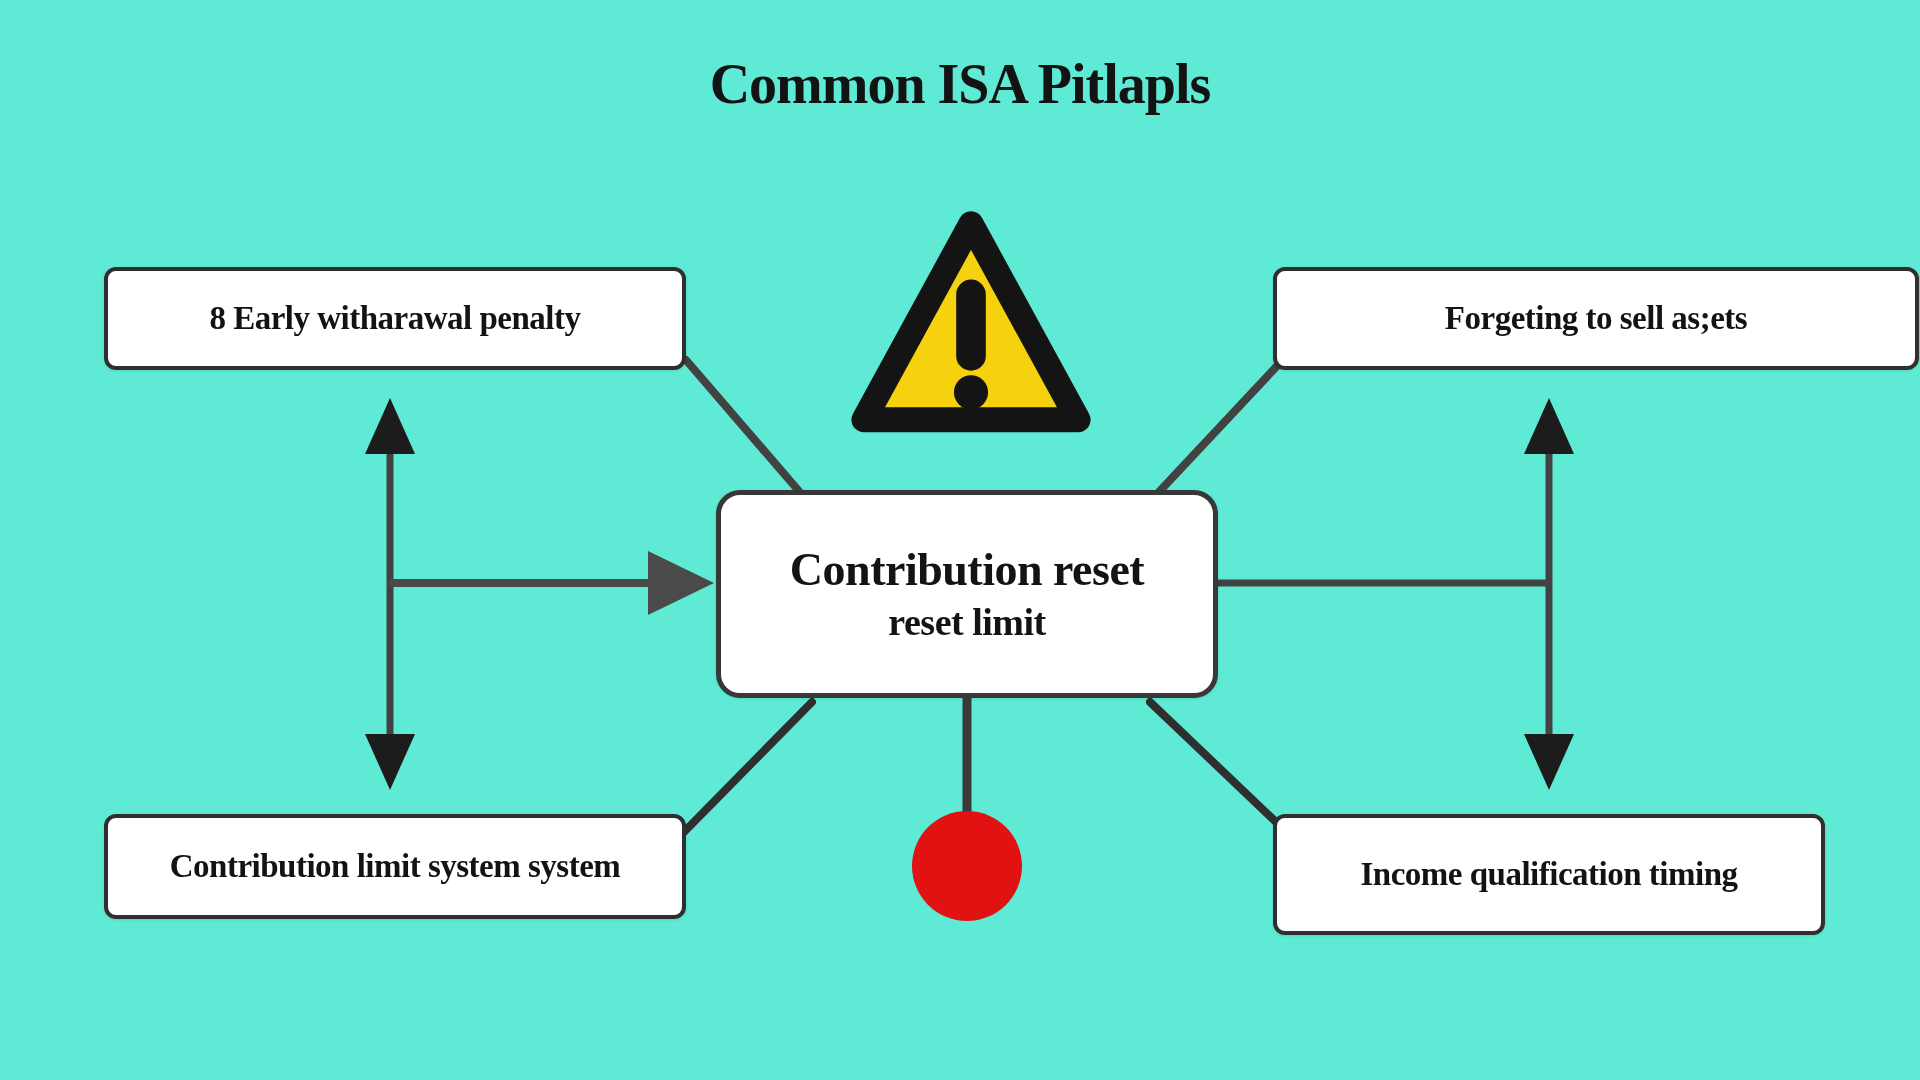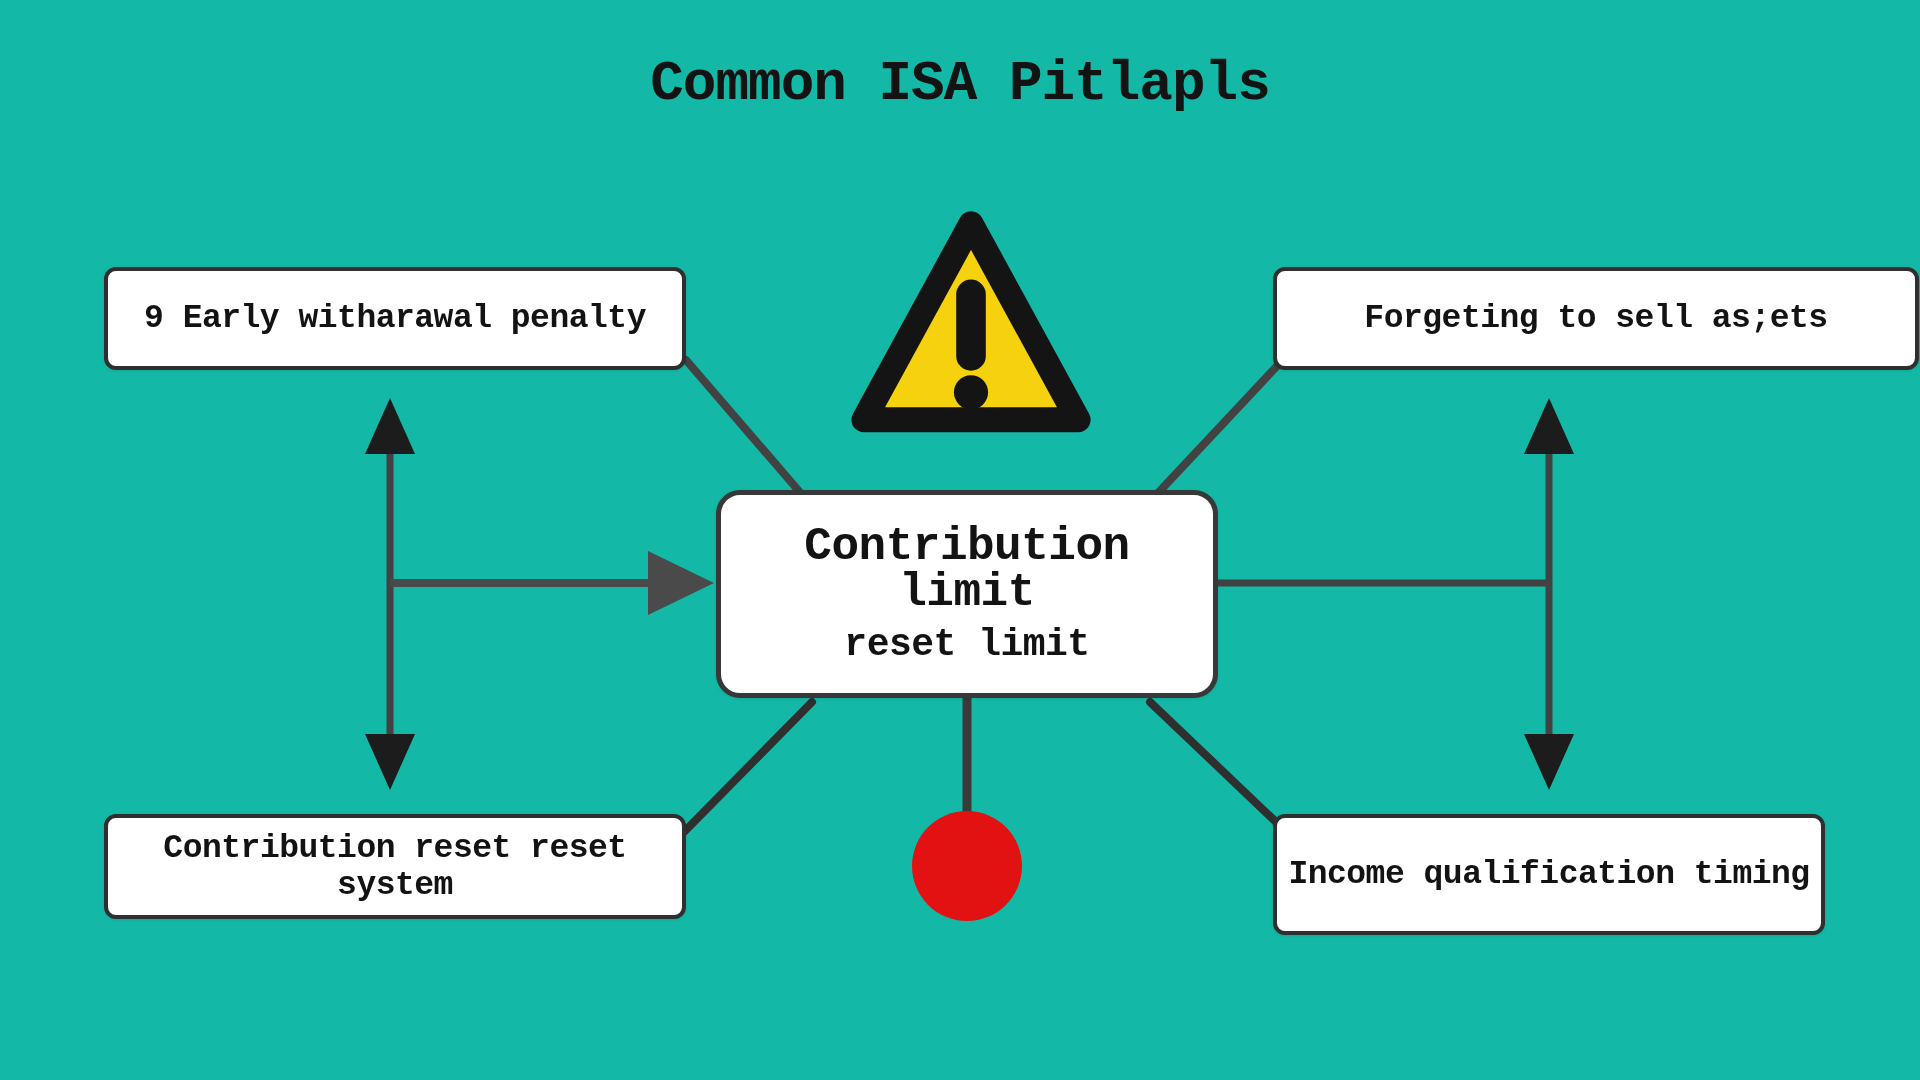--- a/index.html
+++ b/index.html
@@ -1,18 +1,18 @@
 <!DOCTYPE html>
 <html><head>
 <meta charset="utf-8">
 <style>
   html,body{margin:0;padding:0;background:#ffffff;}
   .canvas{
-    position:relative;width:1920px;height:1080px;background:#14b8a6;
-    font-family:Liberation Mono, monospace;overflow:hidden;
+    position:relative;width:1920px;height:1080px;background:#5eead4;
+    font-family:Liberation Serif, serif;overflow:hidden;
   }
   .title{
     position:absolute;left:0;top:52px;width:100%;
     text-align:center;font-size:56px;font-weight:bold;color:#131313;
     letter-spacing:-1px;margin:0;
   }
   .connectors{position:absolute;left:0;top:0;z-index:1;}
   .node{
     position:absolute;background:#ffffff;border:4px solid #2f2f2f;
     border-radius:12px;display:flex;align-items:center;justify-content:center;
@@ -71,33 +71,33 @@
     <circle cx="967" cy="866" r="55" fill="#E31212"></circle>
   </svg>
 
   <svg class="warning" viewBox="0 0 108 102">
     <path d="M54 7 L101 93 L7 93 Z" fill="#F5D10E" stroke="#141414" stroke-width="11" stroke-linejoin="round"></path>
     <line x1="54" y1="38" x2="54" y2="65" stroke="#141414" stroke-width="13" stroke-linecap="round"></line>
     <circle cx="54" cy="81" r="7.5" fill="#141414"></circle>
   </svg>
 
   <div class="node node-top-left">
-    <span>9 Early witharawal penalty</span>
+    <span>8 Early witharawal penalty</span>
   </div>
 
   <div class="node node-top-right">
     <span>Forgeting to sell as;ets</span>
   </div>
 
   <div class="node node-bottom-left">
-    <span>Contribution reset reset system</span>
+    <span>Contribution limit system system</span>
   </div>
 
   <div class="node node-bottom-right">
     <span>Income qualification timing</span>
   </div>
 
   <div class="node node-center">
-    <span class="line1">Contribution limit</span>
+    <span class="line1">Contribution reset</span>
     <span class="line2">reset limit</span>
   </div>
 
 </div>
 
 </body></html>

